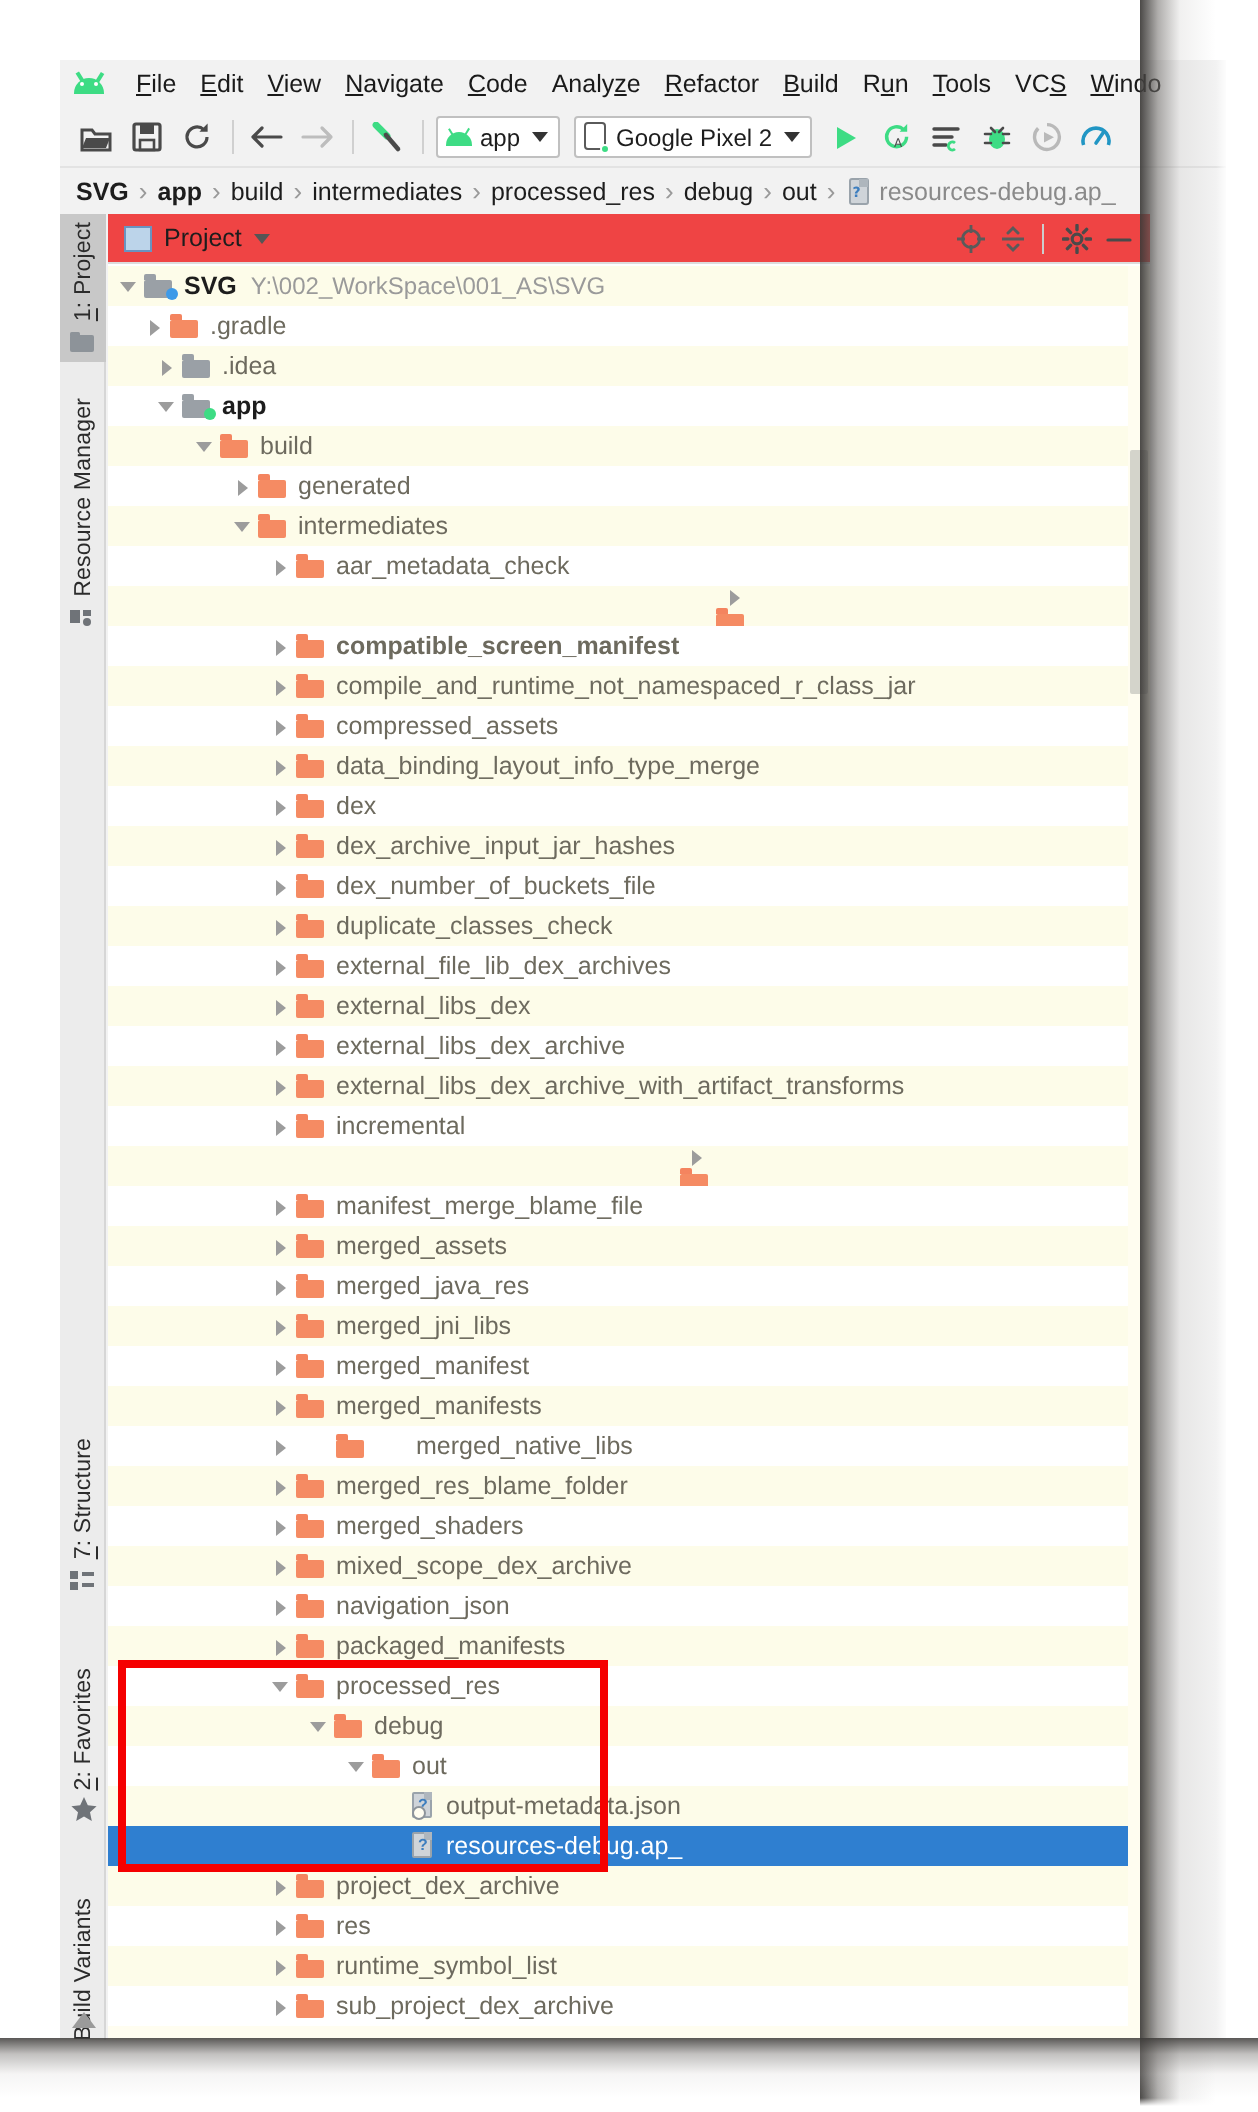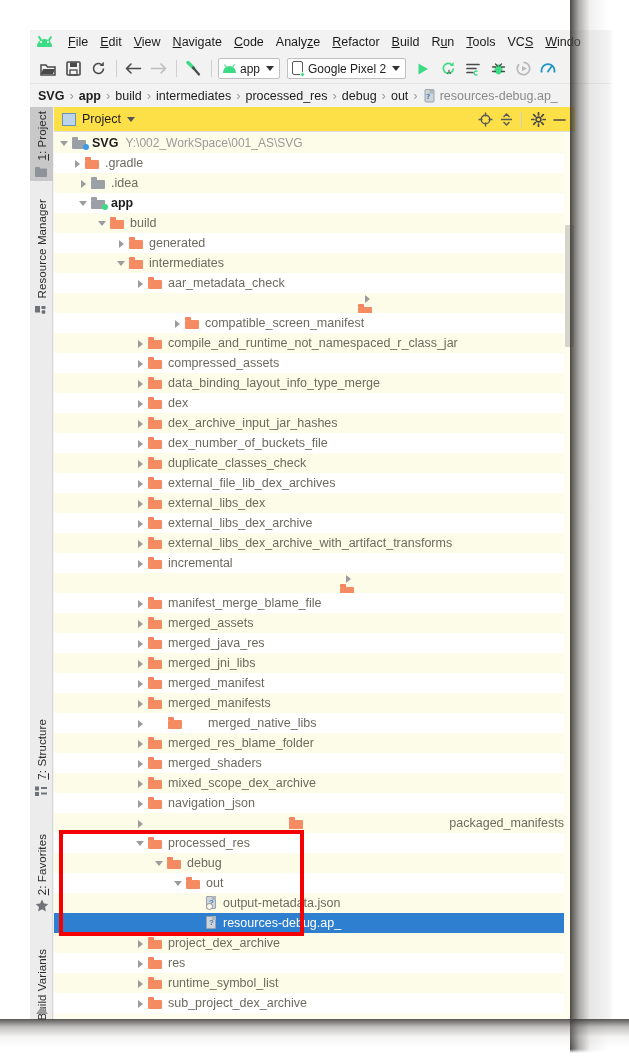--- a/index.html
+++ b/index.html
@@ -212,21 +212,21 @@
   .rail-ico { width: 13px; height: 13px; margin-bottom: 4px; position: relative; }
 
   
   .tw {
     position: absolute; left: 24px; top: 0;
     width: 521px; height: 913px;
     background: #ffffff;
   }
   .tw-head {
     height: 25px;
-    background: #fde047;
+    background: #ef4444;
     display: flex; align-items: center;
     padding: 0 6px 0 8px;
     border-bottom: 1px solid #dcdcdc;
   }
   .tw-head .proj-ico {
     width: 14px; height: 13px;
     border: 1.5px solid #6b93c0;
     background: #bcd4ea;
     margin-right: 6px; flex: none;
   }
@@ -691,21 +691,21 @@
                 <span class="name orangy">aar_metadata_check</span>
               </div>
               <div class="row odd" style="padding-left: 118px; flex-direction: column;">
                 <span class="arrow closed"></span>
                 <span class="folder orange">
                   <span class="tab"></span>
                   <span class="main"></span>
                 </span>
                 <span class="name orangy">annotation_processor_list</span>
               </div>
-              <div class="row even" style="padding-left: 118px;">
+              <div class="row even" style="padding-left: 81px; font-weight: bold;">
                 <span class="arrow closed"></span>
                 <span class="folder orange">
                   <span class="tab"></span>
                   <span class="main"></span>
                 </span>
                 <span class="name orangy">compatible_screen_manifest</span>
               </div>
               <div class="row odd" style="padding-left: 81px;">
                 <span class="arrow closed"></span>
                 <span class="folder orange">
@@ -891,21 +891,21 @@
                 <span class="name orangy">mixed_scope_dex_archive</span>
               </div>
               <div class="row even" style="padding-left: 81px;">
                 <span class="arrow closed"></span>
                 <span class="folder orange">
                   <span class="tab"></span>
                   <span class="main"></span>
                 </span>
                 <span class="name orangy">navigation_json</span>
               </div>
-              <div class="row odd" style="padding-left: 81px; justify-content: space-between;">
+              <div class="row odd" style="padding-left: 81px;">
                 <span class="arrow closed"></span>
                 <span class="folder orange">
                   <span class="tab"></span>
                   <span class="main"></span>
                 </span>
                 <span class="name orangy">packaged_manifests</span>
               </div>
               <div class="row even" style="padding-left: 81px;">
                 <span class="arrow open"></span>
                 <span class="folder orange">

